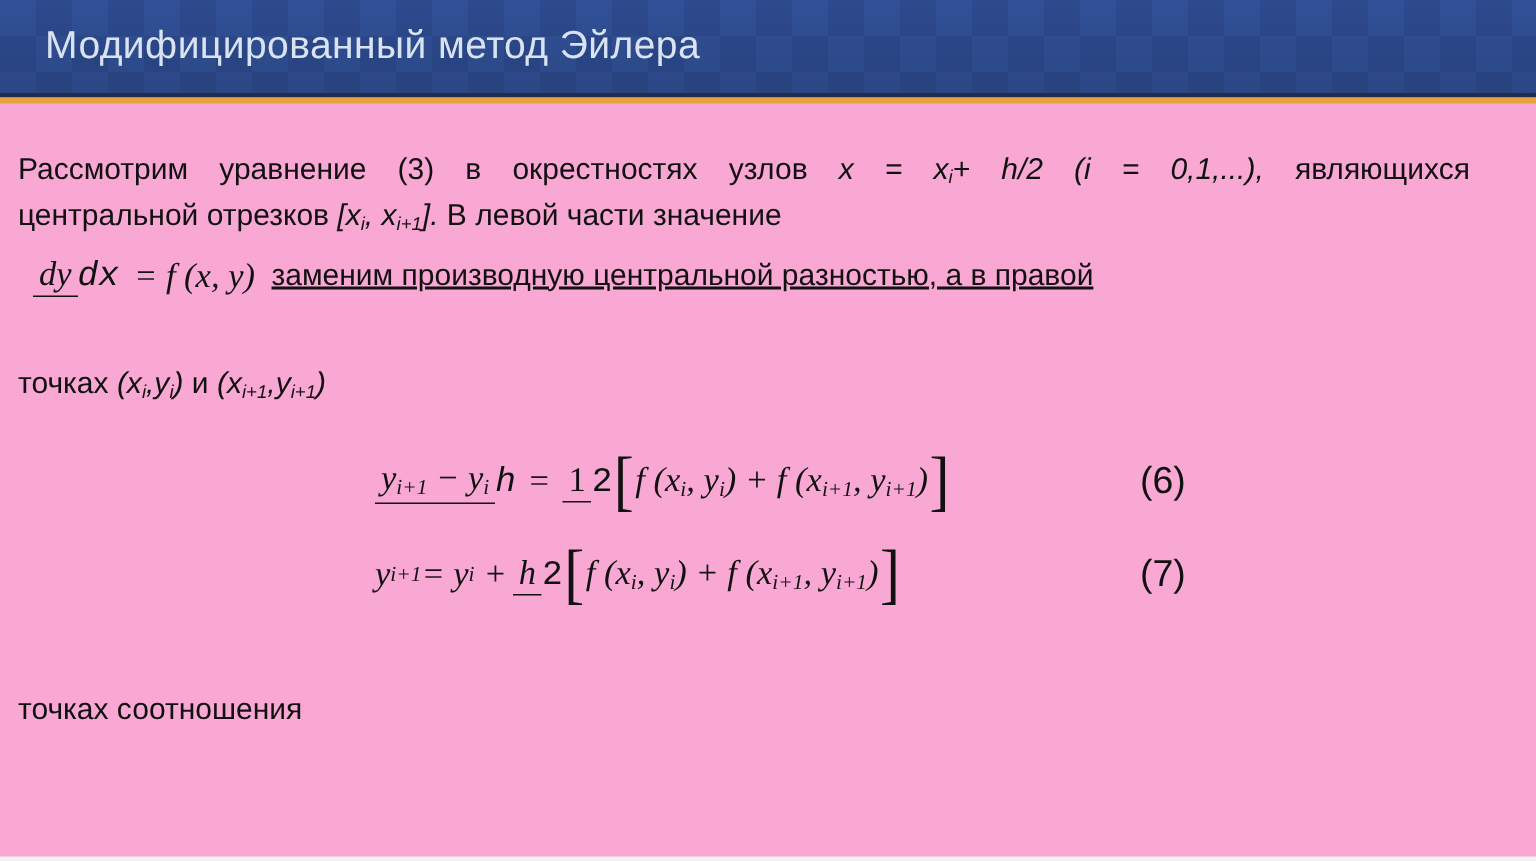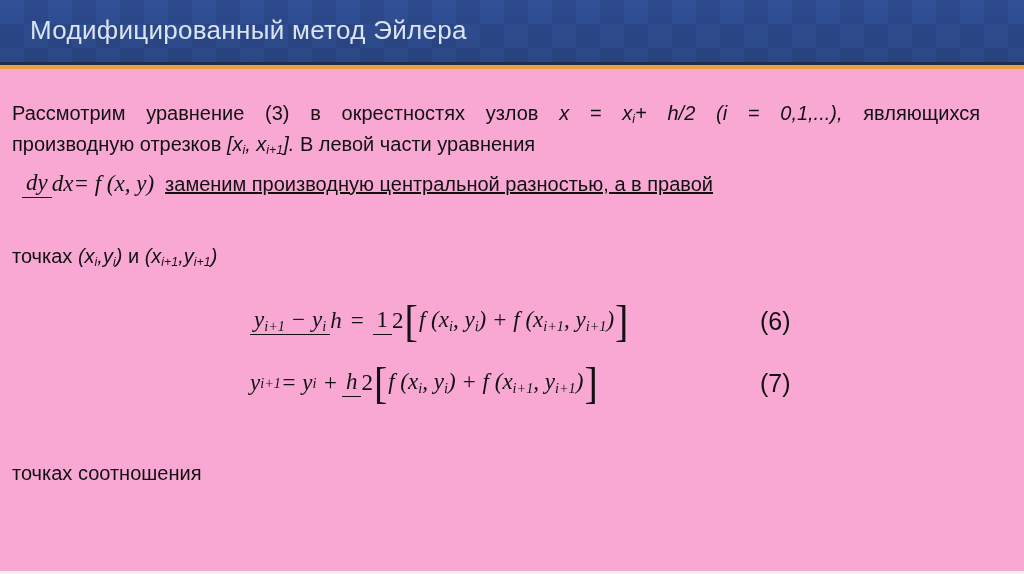--- a/index.html
+++ b/index.html
@@ -39,21 +39,21 @@
   .it{font-style:italic;}
   .sb{font-size:62%;vertical-align:-0.25em;letter-spacing:0;}
 
   
   .math{
     font-family:"Liberation Serif","DejaVu Serif",serif;
     font-style:italic;font-size:23px;color:#111;
   }
   .frac{display:inline-flex;align-items:center;line-height:1.15;vertical-align:middle;}
   .frac .fn{border-bottom:1.5px solid #111;padding:0 4px 1px;text-align:center;white-space:nowrap;}
-  .frac .fd{padding-top:1px;text-align:center;}
+  .frac .fd{padding-top:1px;text-align:center;font-family:Liberation Mono, monospace;}
   .up{font-style:normal;}
   .op{font-style:normal;margin:0 9px;}
   .plus{margin:0 4px 0 6px;}
   .br{
     font-style:normal;font-size:40px;font-weight:300;line-height:1;
     display:inline-block;transform:scaleY(1.12);margin:0 1px;
     font-family:"Liberation Serif","DejaVu Serif",serif;
   }
   .frow{position:absolute;left:0;width:824px;}
   .formula{position:absolute;left:250px;top:50%;transform:translateY(-50%);display:flex;align-items:center;white-space:nowrap;}
@@ -70,28 +70,28 @@
 <div class="slide">
 
   <div class="hdr">
     <div class="title">Модифицированный метод Эйлера</div>
   </div>
   <div class="strip-dark"></div>
   <div class="strip-orange"></div>
 
   <div class="line just" style="top:98px"><span>Рассмотрим уравнение (3) в окрестностях узлов </span><span class="it">x = x</span><span class="sb it">i</span><span class="it">+ h/2 (i = 0,1,...),</span><span> являющихся</span></div>
 
-  <div class="line" style="top:129px"><span>производную отрезков </span><span class="it">[x</span><span class="sb it">i</span><span class="it">, x</span><span class="sb it">i+1</span><span class="it">].</span><span> В левой части  уравнения</span></div>
+  <div class="line" style="top:129px"><span>центральной отрезков </span><span class="it">[x</span><span class="sb it">i</span><span class="it">, x</span><span class="sb it">i+1</span><span class="it">].</span><span> В левой части  значение</span></div>
 
   <div class="inlinef" style="top:152px;height:64px">
     <span class="math frac">
         <span class="fn">dy</span>
         <span class="fd">dx</span>
       </span>
-    <span class="math" style="">= f (x, y)</span>
+    <span class="math" style="margin-left:10px">= f (x, y)</span>
     <span class="bodytext" style="margin-left:11px">заменим производную центральной разностью, а в правой</span>
   </div>
 
 
   <div class="line" style="top:241px"><span>точках </span><span class="it">(x</span><span class="sb it">i</span><span class="it">,y</span><span class="sb it">i</span><span class="it">)</span><span> и </span><span class="it">(x</span><span class="sb it">i+1</span><span class="it">,y</span><span class="sb it">i+1</span><span class="it">)</span></div>
 
   <div class="frow" style="top:288px;height:66px">
     <div class="formula math">
       <span class="frac">
         <span class="fn"><span>y</span><span class="sb">i+1</span><span> − y</span><span class="sb">i</span></span>

